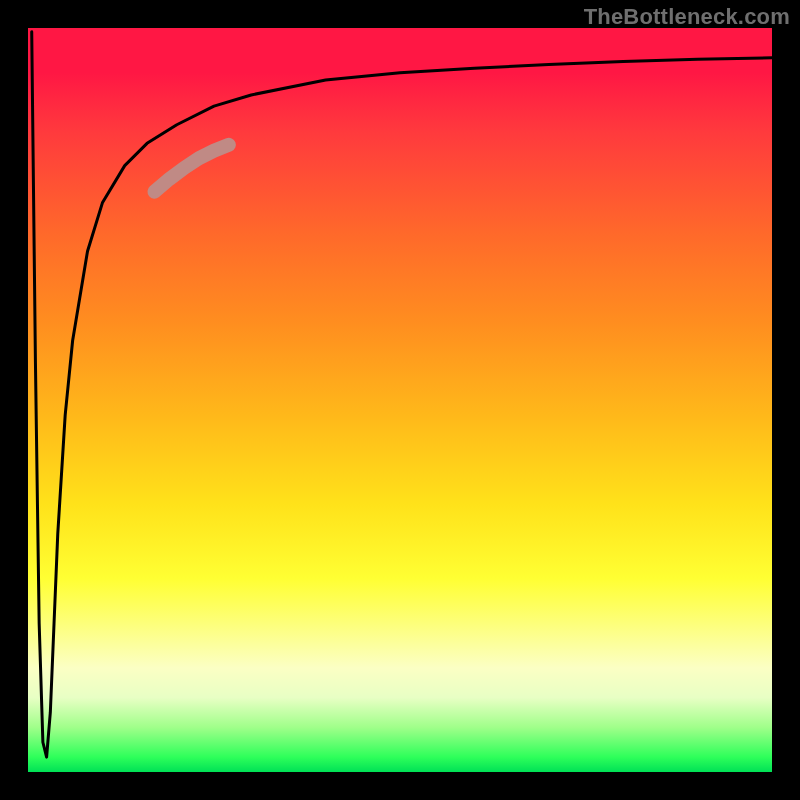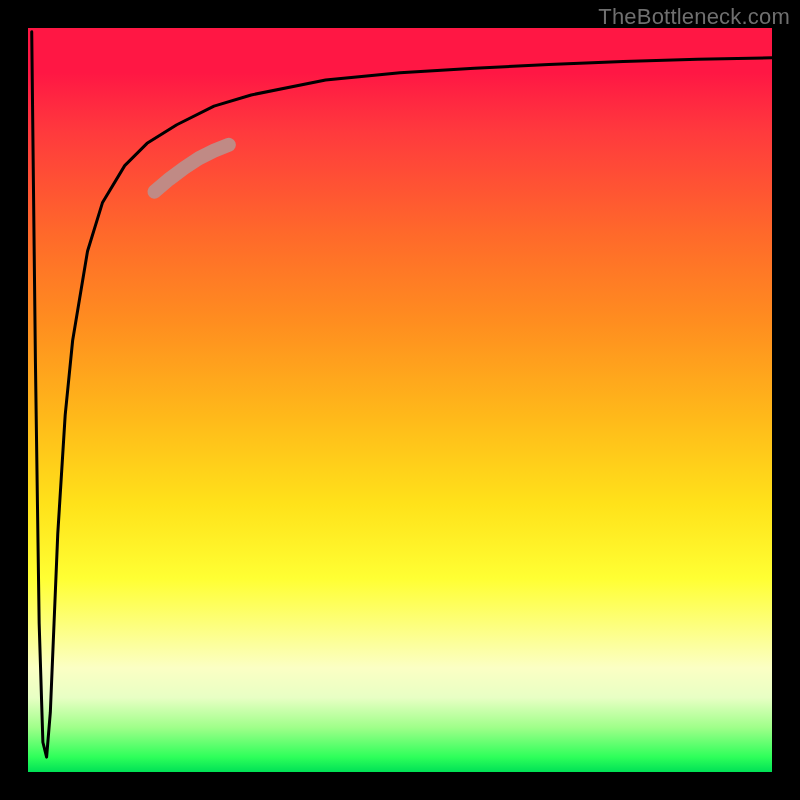--- a/index.html
+++ b/index.html
@@ -42,21 +42,21 @@
       #2eff5a 98%,
       #00e156 100%
     );
   }
   .attribution {
     position: absolute;
     top: 4px;
     right: 10px;
     color: #6f6f6f;
     font-size: 22px;
-    font-weight: 400;
+    font-weight: 700;
     letter-spacing: 0.2px;
     user-select: none;
   }
   svg.curve {
     position: absolute;
     left: 28px;
     top: 28px;
     width: 744px;
     height: 744px;
     pointer-events: none;

